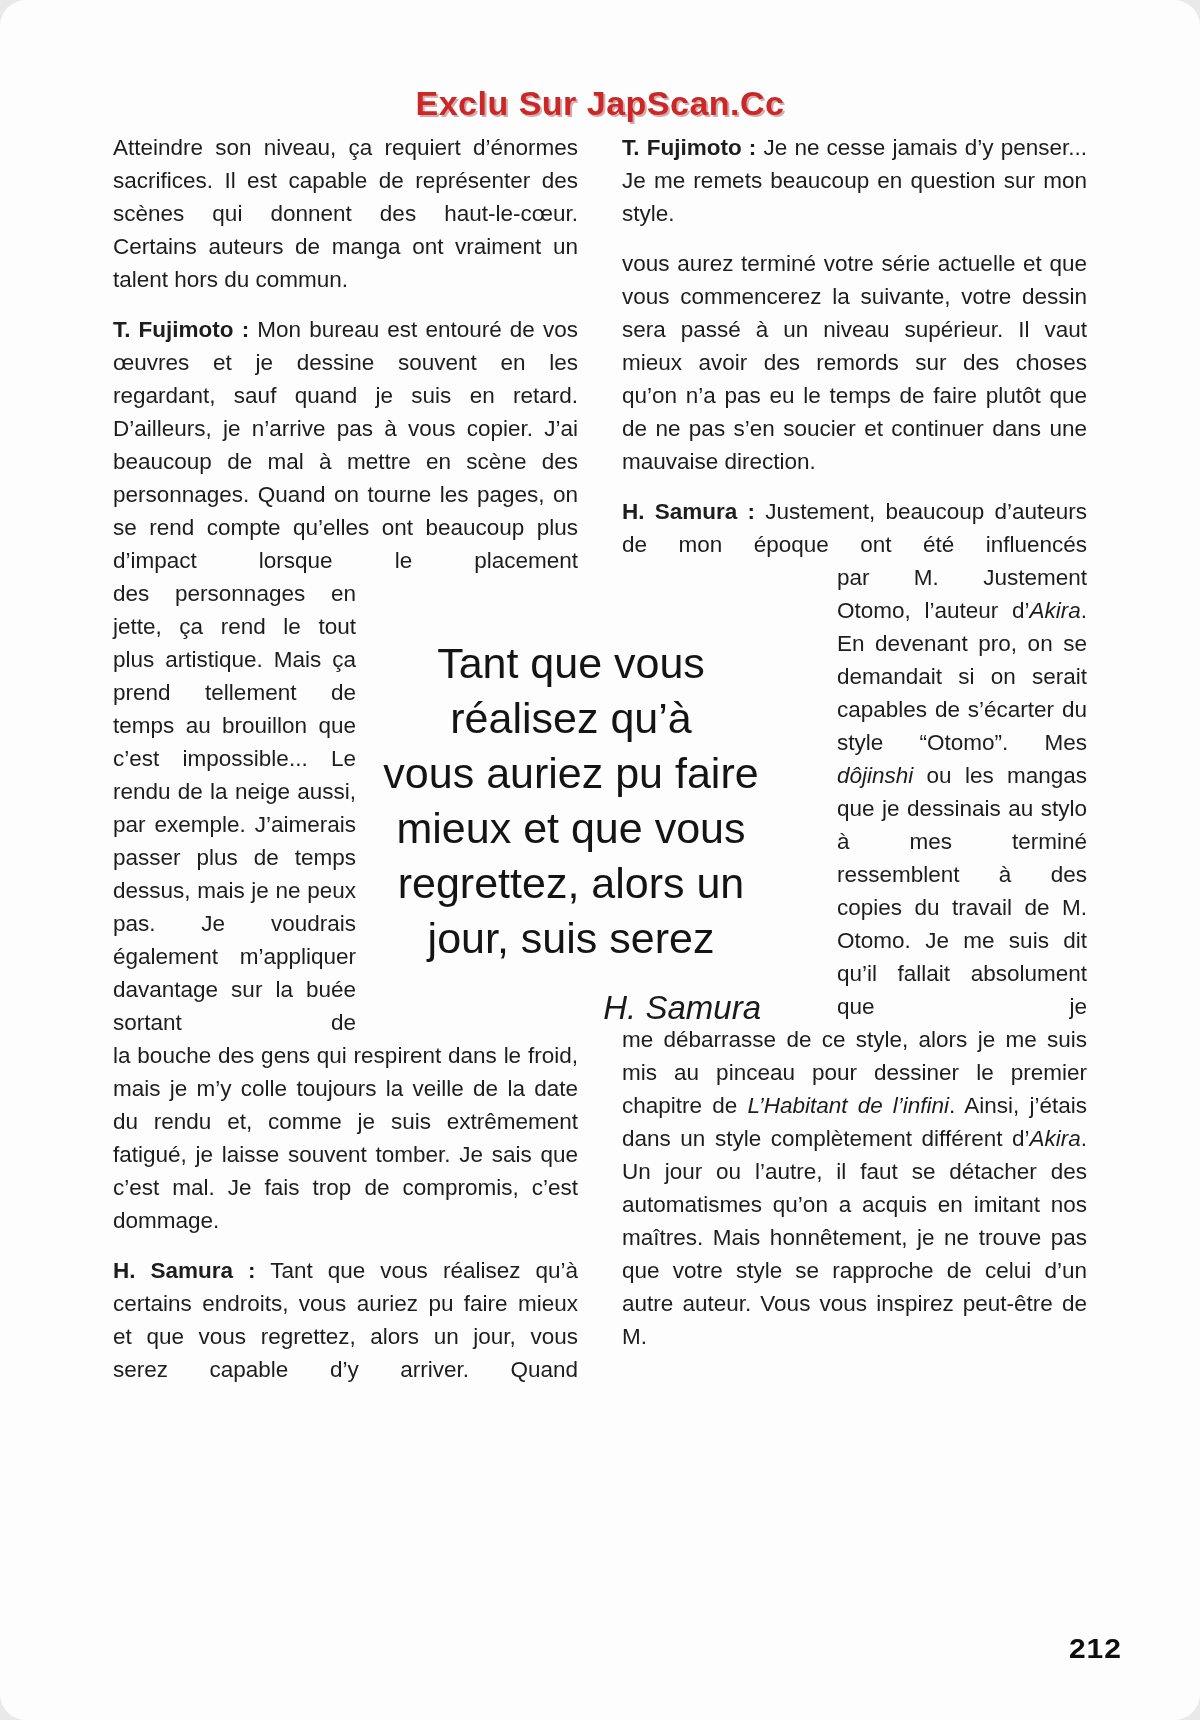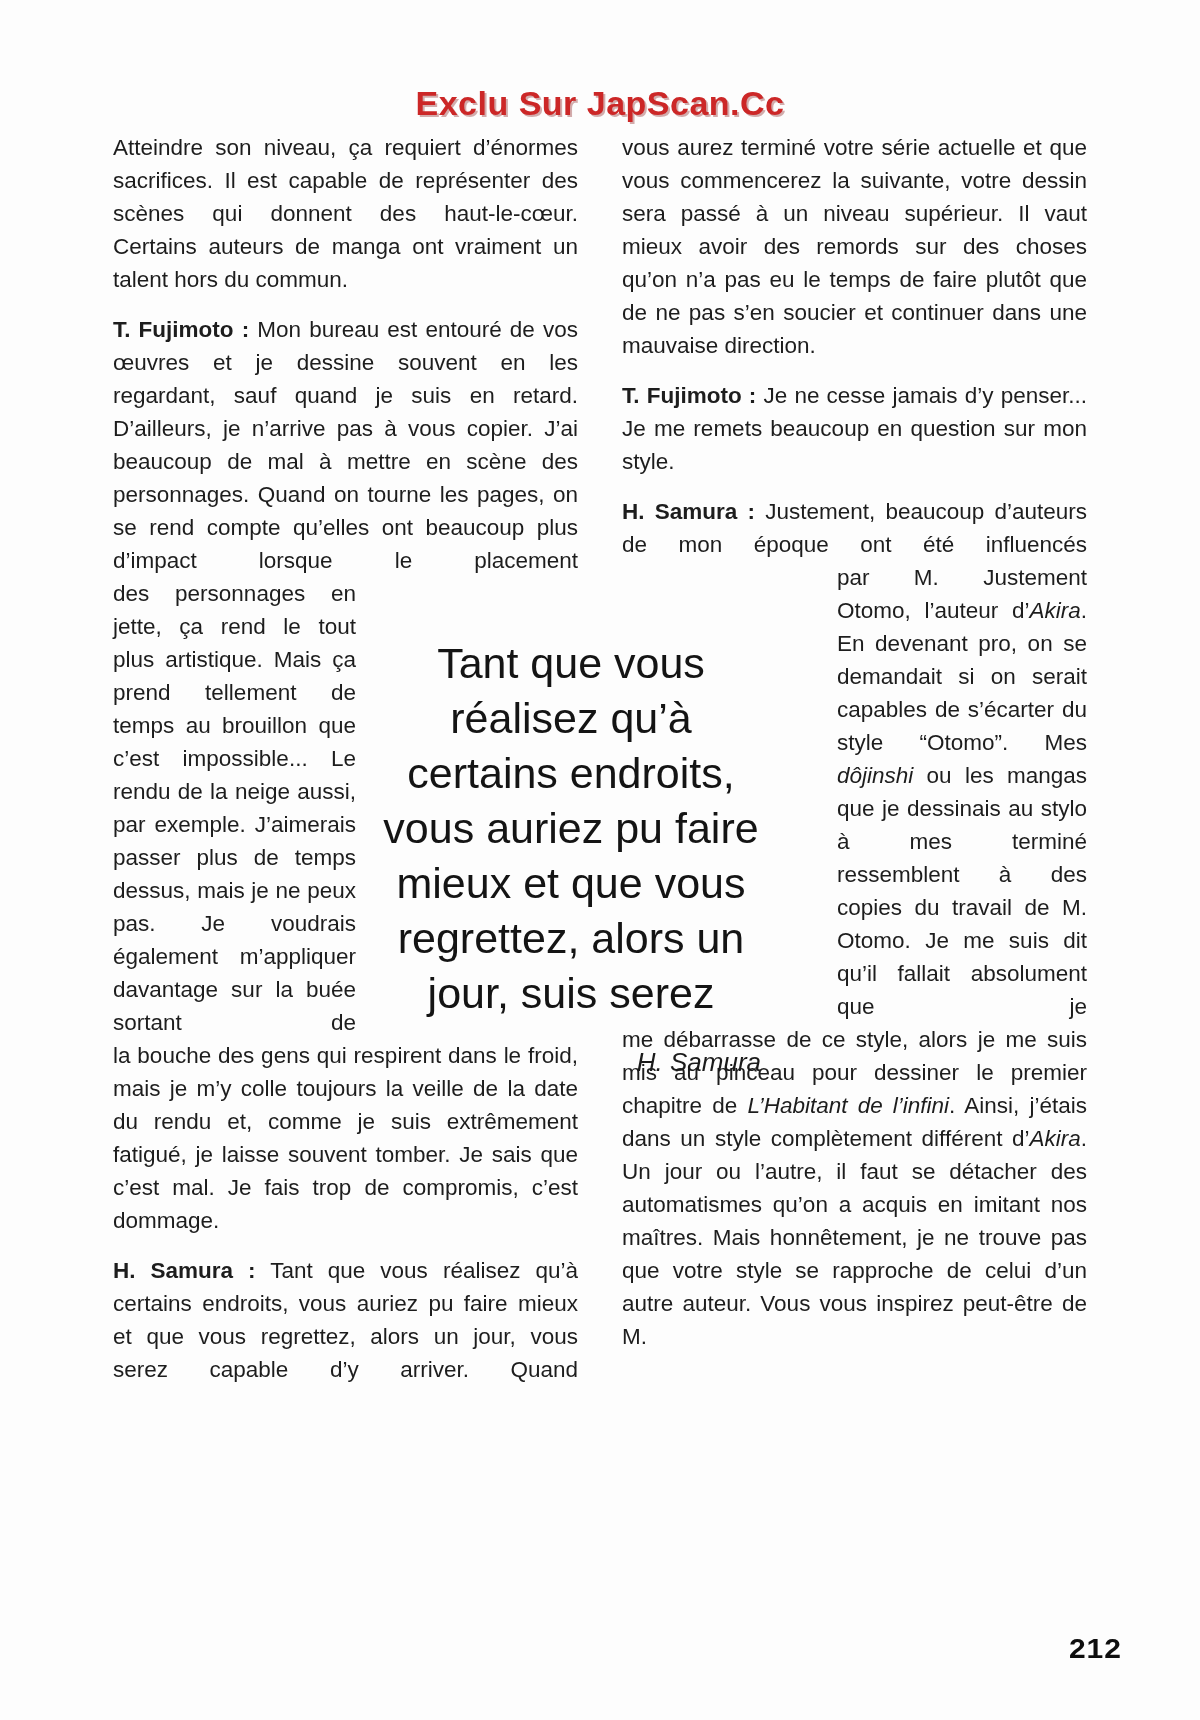--- a/index.html
+++ b/index.html
@@ -9,20 +9,21 @@
   }
   .page {
     position: relative;
     width: 1200px;
     height: 1720px;
     margin: 0 auto;
     background: #fdfdfd;
     color: #1d1d1d;
     font-family: "Liberation Sans", sans-serif;
     overflow: hidden;
+    border-radius: 26px;
   }
   .banner {
     position: absolute;
     top: 84px;
     left: 0;
     right: 0;
     text-align: center;
     font-size: 34px;
     font-weight: bold;
     letter-spacing: 0.5px;
@@ -58,21 +59,21 @@
     font-size: 43px;
     line-height: 55px;
     color: #141414;
   }
   .pq-line { white-space: nowrap; }
   .pq-attr {
     margin-top: 14px;
     padding-right: 52px;
     text-align: right;
     font-style: italic;
-    font-size: 26px;
+    font-size: 33px;
     color: #1a1a1a;
   }
   .page-number {
     position: absolute;
     right: 78px;
     bottom: 54px;
     font-size: 30px;
     font-weight: bold;
     letter-spacing: 1px;
     color: #0e0e0e;
@@ -94,37 +95,36 @@
       <p class="para flow nogap"><span class="speaker">T. Fujimoto :</span> <span>Mon bureau est entouré de vos œuvres et je dessine souvent en les regardant, sauf quand je suis en retard. D’ailleurs, je n’arrive pas à vous copier. J’ai beaucoup de mal à mettre en scène des personnages. Quand on tourne les pages, on se rend compte qu’elles ont beaucoup plus d’impact lorsque le placement</span></p>
 
       <p class="para flow nogap narrow-left"><span>des personnages en jette, ça rend le tout plus artistique. Mais ça prend tellement de temps au brouillon que c’est impossible... Le rendu de la neige aussi, par exemple. J’aimerais passer plus de temps dessus, mais je ne peux pas. Je voudrais également m’appliquer davantage sur la buée sortant de</span></p>
 
       <p class="para"><span>la bouche des gens qui respirent dans le froid, mais je m’y colle toujours la veille de la date du rendu et, comme je suis extrêmement fatigué, je laisse souvent tomber. Je sais que c’est mal. Je fais trop de compromis, c’est dommage.</span></p>
 
       <p class="para flow"><span class="speaker">H. Samura :</span> <span>Tant que vous réalisez qu’à certains endroits, vous auriez pu faire mieux et que vous regrettez, alors un jour, vous serez capable d’y arriver. Quand</span></p>
     </div>
 
     <div class="col">
+      <p class="para"><span class="speaker">T. Fujimoto :</span> <span>Je ne cesse jamais d’y penser... Je me remets beaucoup en question sur mon style.</span></p>
+
       <p class="para"><span>vous aurez terminé votre série actuelle et que vous commencerez la suivante, votre dessin sera passé à un niveau supérieur. Il vaut mieux avoir des remords sur des choses qu’on n’a pas eu le temps de faire plutôt que de ne pas s’en soucier et continuer dans une mauvaise direction.</span></p>
-
-      <p class="para"><span class="speaker">T. Fujimoto :</span> <span>Je ne cesse jamais d’y penser... Je me remets beaucoup en question sur mon style.</span></p>
 
       <p class="para flow nogap"><span class="speaker">H. Samura :</span> <span>Justement, beaucoup d’auteurs de mon époque ont été influencés</span></p>
 
       <p class="para flow nogap narrow-right"><span>par M. Justement Otomo, l’auteur d’</span><i>Akira</i><span>. En devenant pro, on se demandait si on serait capables de s’écarter du style “Otomo”. Mes </span><i>dôjinshi</i><span> ou les mangas que je dessinais au stylo à mes terminé ressemblent à des copies du travail de M. Otomo. Je me suis dit qu’il fallait absolument que je</span></p>
 
       <p class="para flow"><span>me débarrasse de ce style, alors je me suis mis au pinceau pour dessiner le premier chapitre de </span><i>L’Habitant de l’infini</i><span>. Ainsi, j’étais dans un style complètement différent d’</span><i>Akira</i><span>. Un jour ou l’autre, il faut se détacher des automatismes qu’on a acquis en imitant nos maîtres. Mais honnêtement, je ne trouve pas que votre style se rapproche de celui d’un autre auteur. Vous vous inspirez peut-être de M.</span></p>
     </div>
 
   </div>
 
   <div class="pull-quote">
     <div class="pq-line">Tant que vous</div>
     <div class="pq-line">réalisez qu’à</div>
-    <div class="pq-line">certains endroits,</div>
     <div class="pq-line">vous auriez pu faire</div>
     <div class="pq-line">mieux et que vous</div>
     <div class="pq-line">regrettez, alors un</div>
     <div class="pq-line">jour, suis serez</div>
     <div class="pq-attr">H. Samura</div>
   </div>
 
   <div class="page-number">212</div>
 
 </div>

